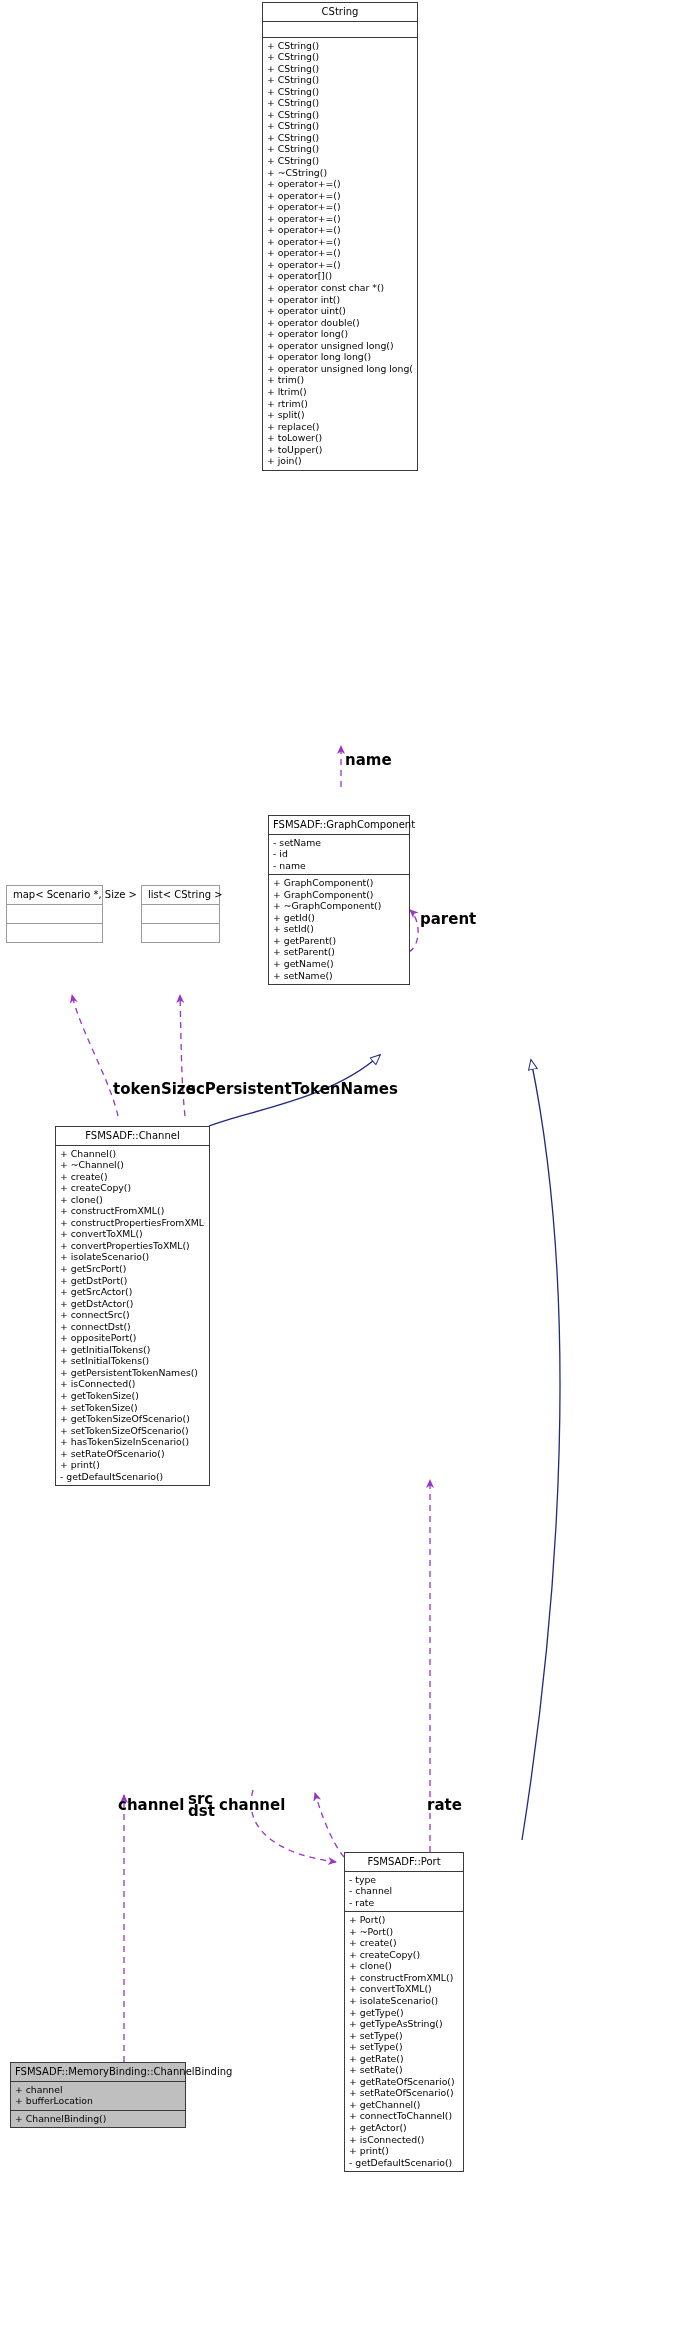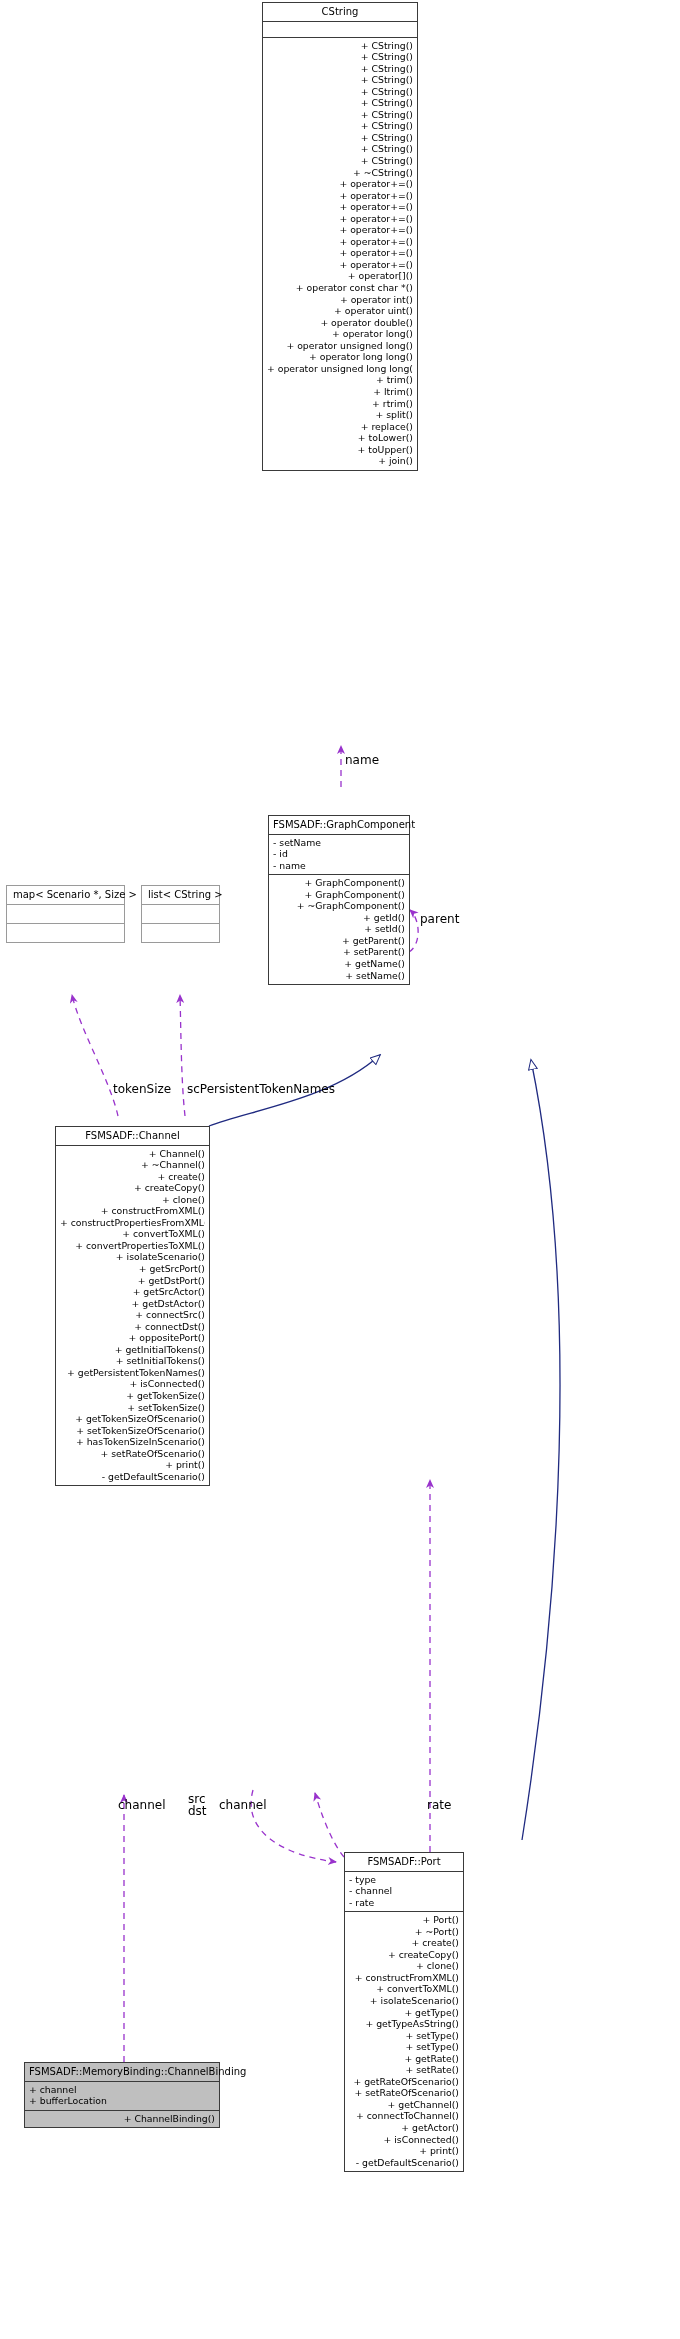--- a/index.html
+++ b/index.html
@@ -43,37 +43,37 @@
   .umlbox.thin .title{ border-bottom:1px solid #9a9a9a; padding:3px 6px; }
   .umlbox .attrs{
     padding:2px 4px 3px 4px;
     border-bottom:1px solid #3a3a3a;
     min-height:10px;
   }
   .umlbox.thin .attrs{ border-bottom:1px solid #9a9a9a; min-height:13px; }
   .umlbox .ops{
     padding:2px 4px 3px 4px;
     min-height:10px;
-    text-align:right;
   }
   .umlbox.thin .ops{ min-height:13px; }
   .umlbox .row{
     white-space:nowrap;
     height:11.55px;
     overflow:hidden;
   }
   
   .edgelabel{
     position:absolute;
-    font-size:12px;
+    font-size:15px;
     line-height:11px;
     color:#000000;
     background:transparent;
     white-space:nowrap;
     z-index:6;
+    font-weight:bold;
   }
 </style>
 </head>
 <body>
 
 <div id="canvas">
 
   <svg class="edges" viewBox="0 0 680 2339" xmlns="http://www.w3.org/2000/svg">
     <defs>
       <marker id="assocArrow" markerWidth="10" markerHeight="10" refX="8" refY="4" orient="auto" markerUnits="userSpaceOnUse">
@@ -182,21 +182,21 @@
         <div class="row">+ ~GraphComponent()</div>
         <div class="row">+ getId()</div>
         <div class="row">+ setId()</div>
         <div class="row">+ getParent()</div>
         <div class="row">+ setParent()</div>
         <div class="row">+ getName()</div>
         <div class="row">+ setName()</div>
       </div>
   </div>
 
-  <div class="umlbox thin" id="box-map-size" style="left:6px;top:885px;width:119px;">
+  <div class="umlbox thin" id="box-map-size" style="left:6px;top:885px;width:97px;">
     <div class="title">map&lt; Scenario *, Size &gt;</div>
     <div class="attrs"></div>
     <div class="ops"></div>
   </div>
 
   <div class="umlbox thin" id="box-list-cstring" style="left:141px;top:885px;width:79px;">
     <div class="title">list&lt; CString &gt;</div>
     <div class="attrs"></div>
     <div class="ops"></div>
   </div>
@@ -263,21 +263,21 @@
         <div class="row">+ setRateOfScenario()</div>
         <div class="row">+ getChannel()</div>
         <div class="row">+ connectToChannel()</div>
         <div class="row">+ getActor()</div>
         <div class="row">+ isConnected()</div>
         <div class="row">+ print()</div>
         <div class="row">- getDefaultScenario()</div>
       </div>
   </div>
 
-  <div class="umlbox gray" id="box-channelbinding" style="left:24px;top:2062px;width:196px;">
+  <div class="umlbox gray" id="box-channelbinding" style="left:10px;top:2062px;width:176px;">
     <div class="title">FSMSADF::MemoryBinding::ChannelBinding</div>
     <div class="attrs">
         <div class="row">+ channel</div>
         <div class="row">+ bufferLocation</div>
       </div>
     <div class="ops">
         <div class="row">+ ChannelBinding()</div>
       </div>
   </div>
 

